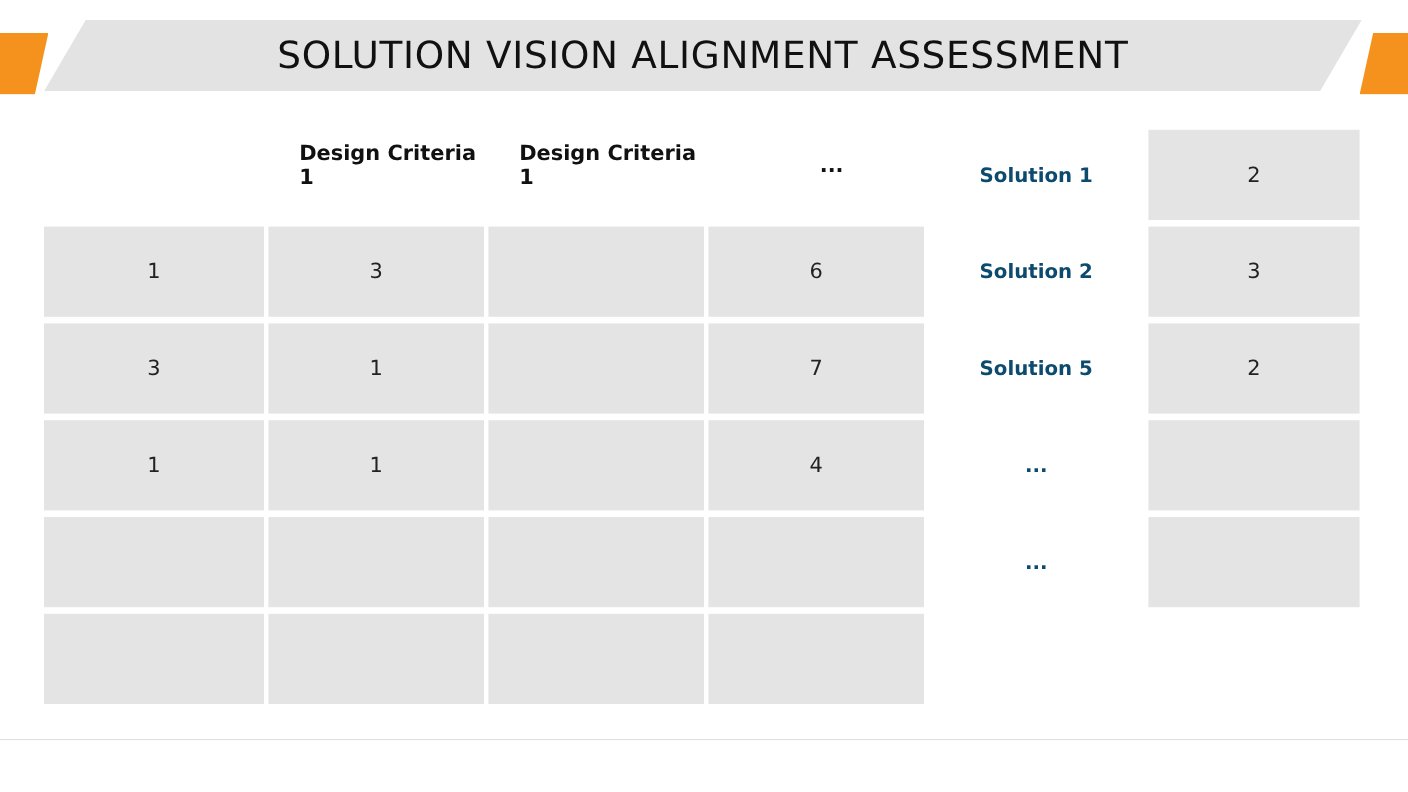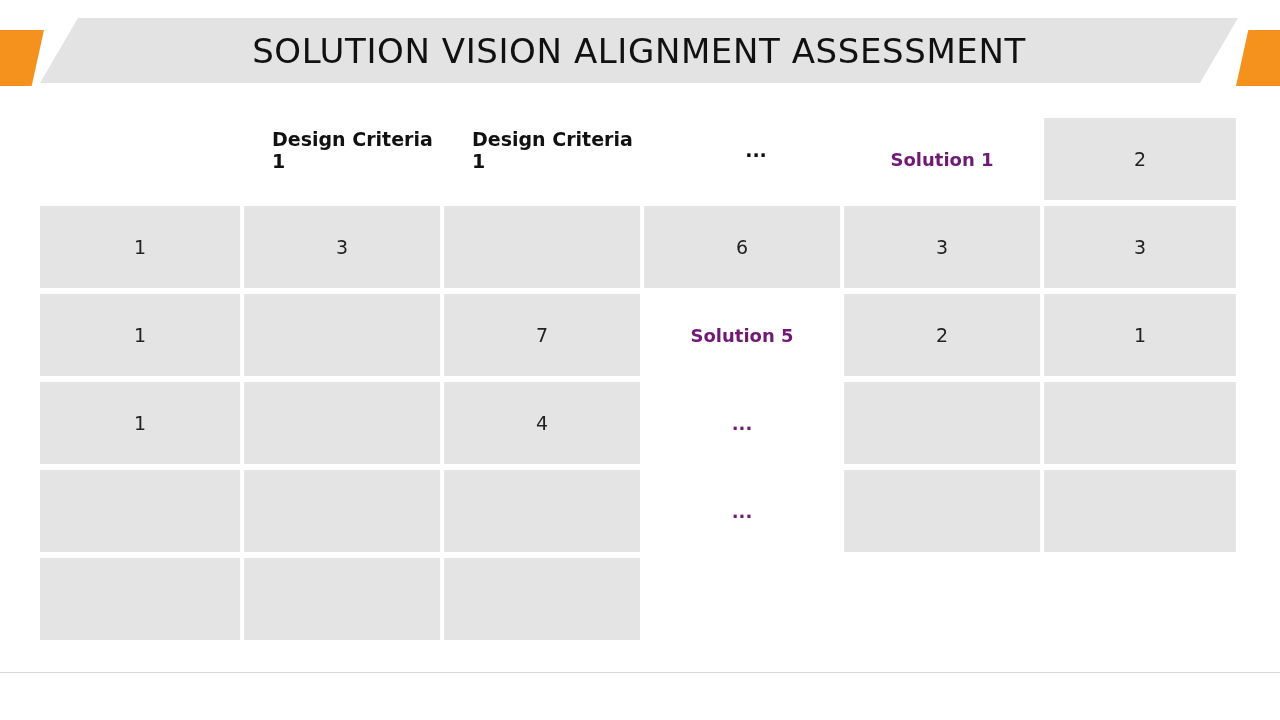--- a/index.html
+++ b/index.html
@@ -97,21 +97,21 @@
     margin-left: 28px;
   }
   .col-head.blank { font-weight: bold; }
   .row-head {
     height: 82px;
     display: flex;
     align-items: center;
     justify-content: center;
     font-size: 18px;
     font-weight: bold;
-    color: #701a75;
+    color: #0c4a6e;
     font-family: "DejaVu Sans", sans-serif;
   }
   .cell {
     height: 82px;
     background: #E4E4E4;
     display: flex;
     align-items: center;
     justify-content: center;
     font-size: 19px;
     color: #222222;
@@ -156,20 +156,21 @@
       <div class="col-head">Design Criteria 1</div>
       <div class="col-head">...</div>
 
       <div class="row-head">Solution 1</div>
       <div class="cell">2</div>
       <div class="cell">1</div>
       <div class="cell">3</div>
       <div class="cell"></div>
       <div class="cell">6</div>
 
+      <div class="row-head">Solution 2</div>
       <div class="cell">3</div>
       <div class="cell">3</div>
       <div class="cell">1</div>
       <div class="cell"></div>
       <div class="cell">7</div>
 
       <div class="row-head">Solution 5</div>
       <div class="cell">2</div>
       <div class="cell">1</div>
       <div class="cell">1</div>

